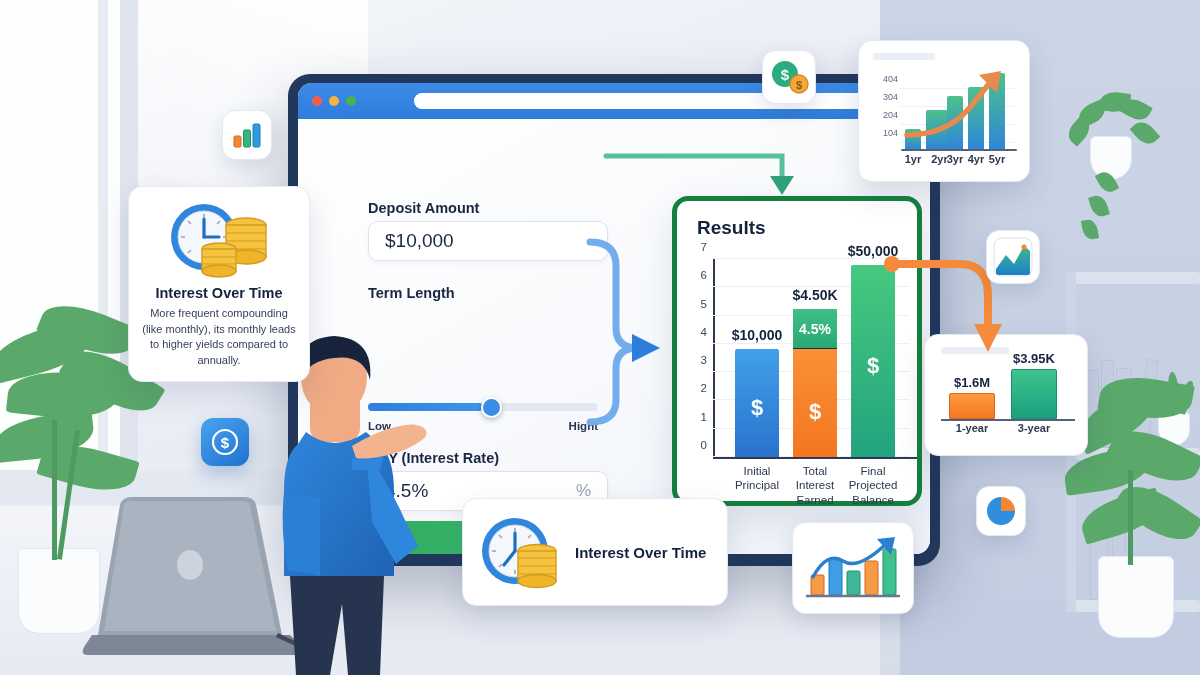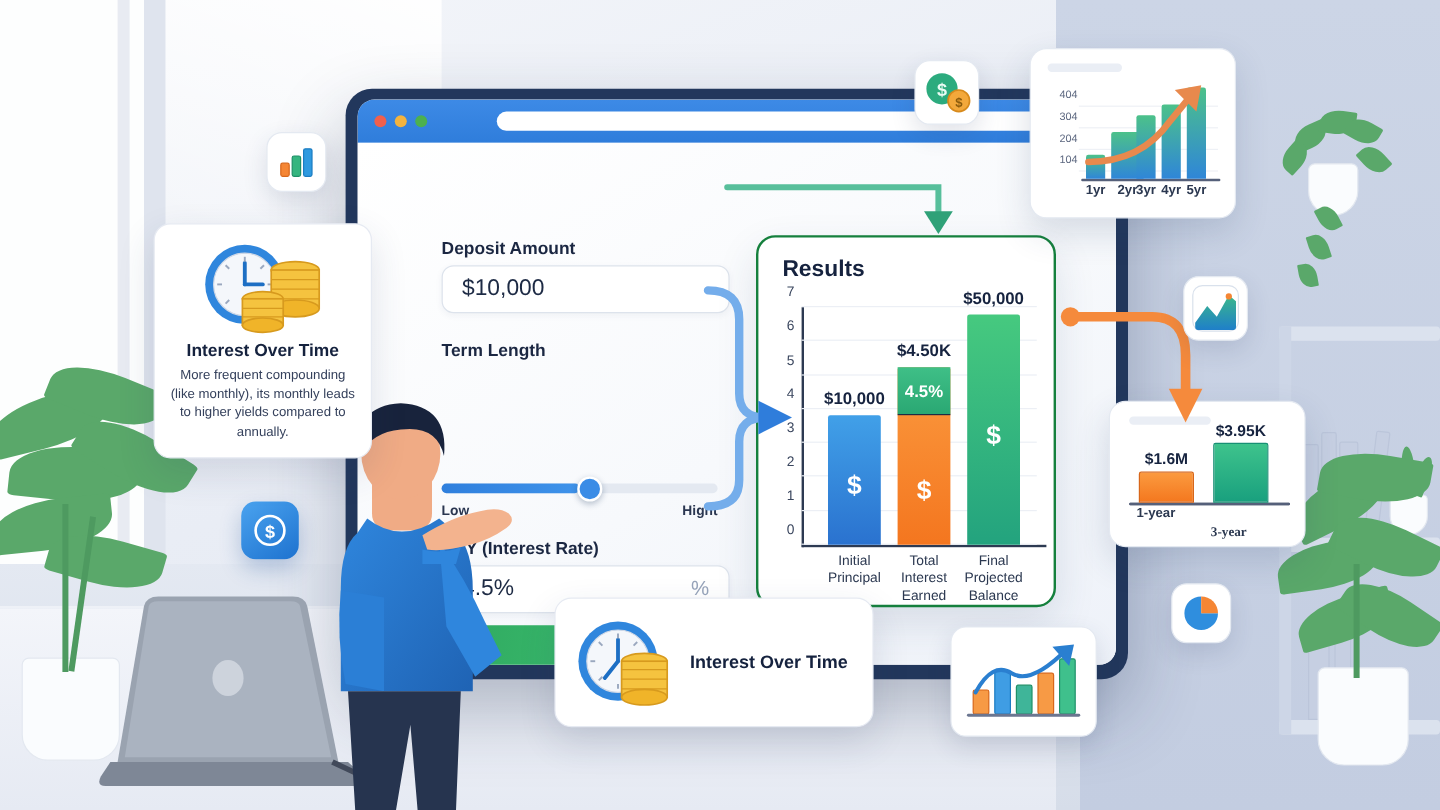--- a/index.html
+++ b/index.html
@@ -63,22 +63,22 @@
     background:#3a8ce6; border:2px solid #fff; box-shadow:0 2px 5px rgba(20,50,90,.3); }
   .slider-ends { display:flex; justify-content:space-between; margin-top:9px; font-size:11.5px;
     font-weight:bold; color:#2a3650; }
   .cta-btn { position:absolute; left:68px; top:402px; width:240px; height:40px; border-radius:11px;
     background:linear-gradient(100deg,#2fa85f 0%, #39b96c 55%, #46c47a 100%); }
 
   
   .cursor { position:absolute; left:470px; top:358px; width:0; height:0; z-index:40; }
 
   
-  #results-card { position:absolute; left:630px; top:196px; width:250px; height:310px;
-    background:#fff; border:2px solid #15803d; border-radius:16px;
+  #results-card { position:absolute; left:672px; top:196px; width:250px; height:310px;
+    background:#fff; border:5px solid #15803d; border-radius:16px;
     box-shadow:0 14px 34px rgba(40,60,100,.13); }
   .results-title { position:absolute; left:20px; top:16px; font-size:19px; font-weight:bold; color:#15223e; }
   .plot { position:absolute; left:36px; top:58px; width:196px; height:200px; }
   .yaxis-lab { position:absolute; right:100%; margin-right:6px; font-size:11.5px; color:#3a465e; transform:translateY(-50%); }
   .gridline { position:absolute; left:0; right:0; height:1px; background:#eceff5; }
   .axis-v { position:absolute; left:0; top:0; bottom:0; width:2px; background:#2d3a52; }
   .axis-h { position:absolute; left:0; right:-8px; bottom:0; height:2px; background:#2d3a52; }
   .bar { position:absolute; bottom:2px; border-radius:2px 2px 0 0; }
   .bar-val { position:absolute; bottom:100%; margin-bottom:6px; left:50%; transform:translateX(-50%);
     font-size:14px; font-weight:bold; color:#16233f; white-space:nowrap; }
@@ -91,21 +91,21 @@
     box-shadow:0 12px 30px rgba(40,60,100,.14); }
   .info-title { font-weight:bold; color:#15223e; }
   .info-body { color:#35415c; }
 
   
   .icon-badge { position:absolute; background:#fff; border:1px solid #e4e9f1; border-radius:13px;
     box-shadow:0 8px 20px rgba(40,60,100,.14); display:flex; align-items:center; justify-content:center; }
   .mini-card { position:absolute; background:#fff; border:1px solid #e4e9f1; border-radius:14px;
     box-shadow:0 12px 28px rgba(40,60,100,.16); }
   .mini-ph { position:absolute; background:#eaeef5; border-radius:4px; }
-  .mini-lab { position:absolute; font-size:11px; color:#2b3850; font-weight:bold; text-align:left; }
+  .mini-lab { position:absolute; font-size:11px; color:#2b3850; font-weight:bold; text-align:center; }
   .mini-val { position:absolute; font-size:13px; font-weight:bold; color:#16233f; white-space:nowrap; }
   .mini-bar { position:absolute; border-radius:2px 2px 0 0; }
   .mini-axis { position:absolute; background:#55607a; height:2px; border-radius:1px; }
   .mini-grid { position:absolute; height:1px; background:#eef1f6; }
   .mini-y { position:absolute; font-size:9px; color:#5d6880; transform:translateY(-50%);margin-left:23px; }
 
   svg { display:block; overflow:visible; }
 </style>
 </head>
 <body>
@@ -364,21 +364,21 @@
     <div class="mini-ph" style="left:16px; top:12px; width:68px; height:7px;"></div>
     <div style="position:absolute; left:18px; top:26px; width:130px; height:78px;">
       <div class="mini-axis" style="left:-2px; right:-2px; bottom:18px; background:#6b7punk;"></div>
       <div class="mini-axis" style="left:-2px; right:-2px; bottom:18px;"></div>
       <div class="mini-bar" style="left:6px; bottom:20px; width:46px; height:26px; background:linear-gradient(180deg,#fb9a3f,#f4781f); border:1px solid #d8671a;">
         <span class="mini-val" style="bottom:100%; margin-bottom:4px; left:50%; transform:translateX(-50%);">$1.6M</span>
         <span class="mini-lab" style="top:100%; margin-top:4px; left:50%; transform:translateX(-50%); width:50px;">1-year</span>
       </div>
       <div class="mini-bar" style="left:68px; bottom:20px; width:46px; height:50px; background:linear-gradient(180deg,#3ec38c,#19a07e); border:1px solid #179074;">
         <span class="mini-val" style="bottom:100%; margin-bottom:4px; left:50%; transform:translateX(-50%);">$3.95K</span>
-        <span class="mini-lab" style="top:100%; margin-top:20px; left:50%; transform:translateX(-50%); width:50px;font-family:Liberation Serif, serif;">3-year</span>
+        <span class="mini-lab" style="top:100%; margin-top:4px; left:50%; transform:translateX(-50%); width:50px;">3-year</span>
       </div>
     </div>
   </div>
 
   <div class="info-card" style="left:128px; top:186px; width:182px; height:196px; padding:14px 12px; z-index:28;">
     <div style="display:flex; justify-content:center; margin-bottom:6px;">
       <svg width="110" height="78" viewBox="0 0 110 78">
         <circle cx="40" cy="36" r="33" fill="#2f86dd"></circle>
         <circle cx="40" cy="36" r="26" fill="#f4f7fb" stroke="#cfd8e6" stroke-width="1"></circle>
         <line x1="40" y1="36" x2="40" y2="18" stroke="#1d6fc4" stroke-width="3.2" stroke-linecap="round"></line>

